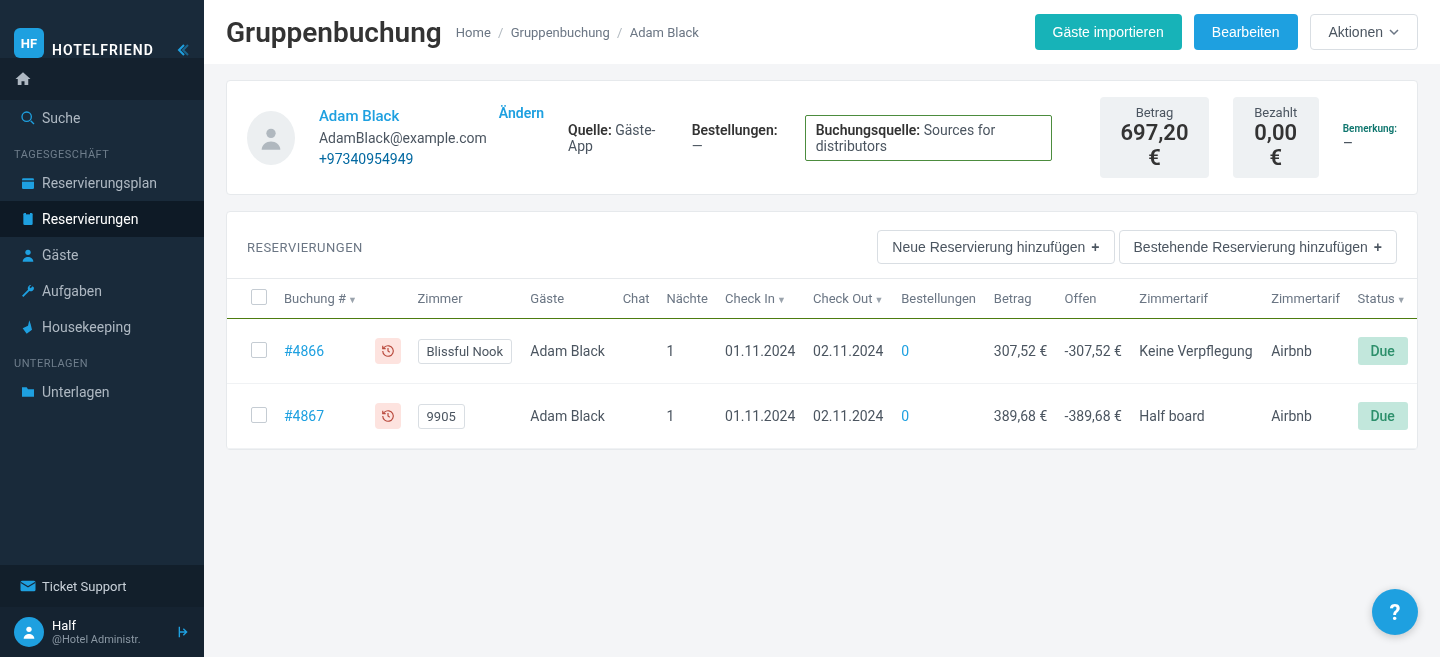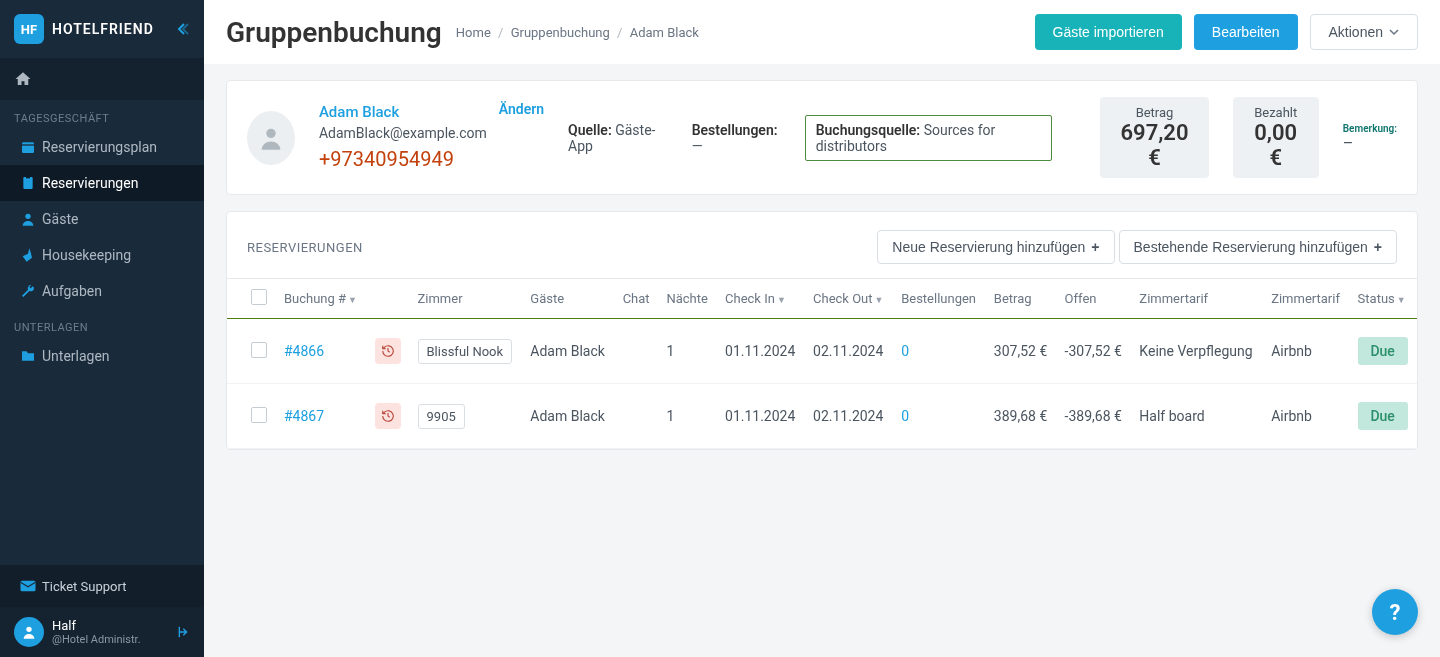--- a/index.html
+++ b/index.html
@@ -16,21 +16,21 @@
 
 
 .sidebar {
   width: 204px;
   background: #192a3a;
   color: #c9d1d9;
   display: flex;
   flex-direction: column;
   flex-shrink: 0;
 }
-.logo-row { display: flex; align-items: center; height: 58px; padding: 0 14px; }
+.logo-row { display: flex; align-items: flex-end; height: 58px; padding: 0 14px; }
 .logo-mark {
   width: 30px; height: 30px; border-radius: 6px; background: #1ea0e0;
   display: flex; align-items: center; justify-content: center;
   font-weight: bold; color: #fff; font-size: 13px; margin-right: 8px;
 }
 .logo-text { font-weight: 600; color: #fff; font-size: 14px; letter-spacing: 1px; }
 .logo-collapse { margin-left: auto; color: #1ea0e0; cursor: pointer; }
 .hotel-row {
   display: flex; align-items: center; padding: 12px 14px; background: rgba(0,0,0,0.2);
   cursor: pointer;
@@ -83,21 +83,21 @@
 .content { padding: 16px 22px; overflow-y: auto; flex: 1; }
 .panel { background: #fff; border: 1px solid #e6e9ec; border-radius: 4px; margin-bottom: 16px; }
 .guest-panel { padding: 16px 20px; display: flex; align-items: center; gap: 24px; }
 .guest-avatar {
   width: 54px; height: 54px; border-radius: 50%; background: #eceff1;
   display: flex; align-items: center; justify-content: center; color: #b0b8bf;
 }
 .guest-info { line-height: 1.5; }
 .guest-name { color: #1ea0e0; font-size: 15px; font-weight: 500; }
 .guest-email { font-size: 14px; color: #4b5560; }
-.guest-phone { font-size: 20px; color: #c2410c; }
+.guest-phone { font-size: 14px; color: #0369a1; }
 .guest-change { margin-left: 12px; color: #1ea0e0; font-weight: 600; cursor: pointer; font-size: 14px; }
 .meta-pair { font-size: 14px; }
 .meta-pair .label { font-weight: 600; color: #333; }
 .meta-pair .value { color: #4b5560; }
 .source-box {
   border: 1px solid #4c8c3e; padding: 6px 10px; border-radius: 2px;
 }
 .money-box {
   background: #eef1f3; border-radius: 4px; padding: 8px 16px; text-align: center;
 }
@@ -161,20 +161,29 @@
       </div>
     </div>
     <div class="hotel-row">
       <div class="hotel-ico">
         <svg width="18" height="18" viewBox="0 0 24 24" fill="currentColor">
             <path d="M12 3 L2 12h3v8h5v-5h4v5h5v-8h3z"></path>
           </svg>
       </div>
     </div>
 
+    <div class="nav-item">
+      <div class="nav-icon">
+        <svg width="16" height="16" viewBox="0 0 24 24" fill="none" stroke="currentColor" stroke-width="2">
+            <circle cx="10" cy="10" r="7"></circle>
+            <path d="M21 21l-5-5"></path>
+          </svg>
+      </div>
+      <span>Suche</span>
+    </div>
 
     <div class="nav-section">TAGESGESCHÄFT</div>
 
     <div class="nav-item">
       <div class="nav-icon">
         <svg width="16" height="16" viewBox="0 0 24 24" fill="currentColor">
             <rect x="3" y="5" width="18" height="16" rx="2"></rect>
             <path d="M3 9h18" stroke="#192a3a" stroke-width="2"></path>
           </svg>
       </div>
@@ -194,32 +203,32 @@
         <svg width="16" height="16" viewBox="0 0 24 24" fill="currentColor">
             <circle cx="12" cy="8" r="4"></circle>
             <path d="M4 22c0-4 4-7 8-7s8 3 8 7z"></path>
           </svg>
       </div>
       <span>Gäste</span>
     </div>
     <div class="nav-item">
       <div class="nav-icon">
         <svg width="16" height="16" viewBox="0 0 24 24" fill="currentColor">
+            <path d="M21 7a5 5 0 0 1-7 5L5 21l-2-2 9-9a5 5 0 0 1 5-7l-3 3 2 2 3-3z"></path>
+          </svg>
+      </div>
+      <span>Aufgaben</span>
+    </div>
+    <div class="nav-item">
+      <div class="nav-icon">
+        <svg width="16" height="16" viewBox="0 0 24 24" fill="currentColor">
             <path d="M14 2l-2 8-8 4 6 8 8-6-2-8z"></path>
           </svg>
       </div>
       <span>Housekeeping</span>
-    </div>
-    <div class="nav-item">
-      <div class="nav-icon">
-        <svg width="16" height="16" viewBox="0 0 24 24" fill="currentColor">
-            <path d="M21 7a5 5 0 0 1-7 5L5 21l-2-2 9-9a5 5 0 0 1 5-7l-3 3 2 2 3-3z"></path>
-          </svg>
-      </div>
-      <span>Aufgaben</span>
     </div>
 
     <div class="nav-section">UNTERLAGEN</div>
 
     <div class="nav-item">
       <div class="nav-icon">
         <svg width="16" height="16" viewBox="0 0 24 24" fill="currentColor">
             <path d="M3 5h7l2 3h9v11H3z"></path>
           </svg>
       </div>

